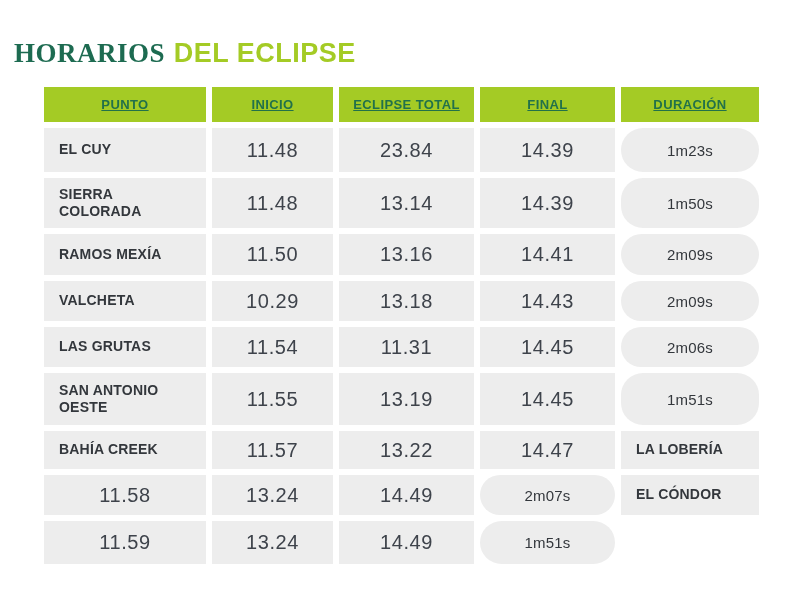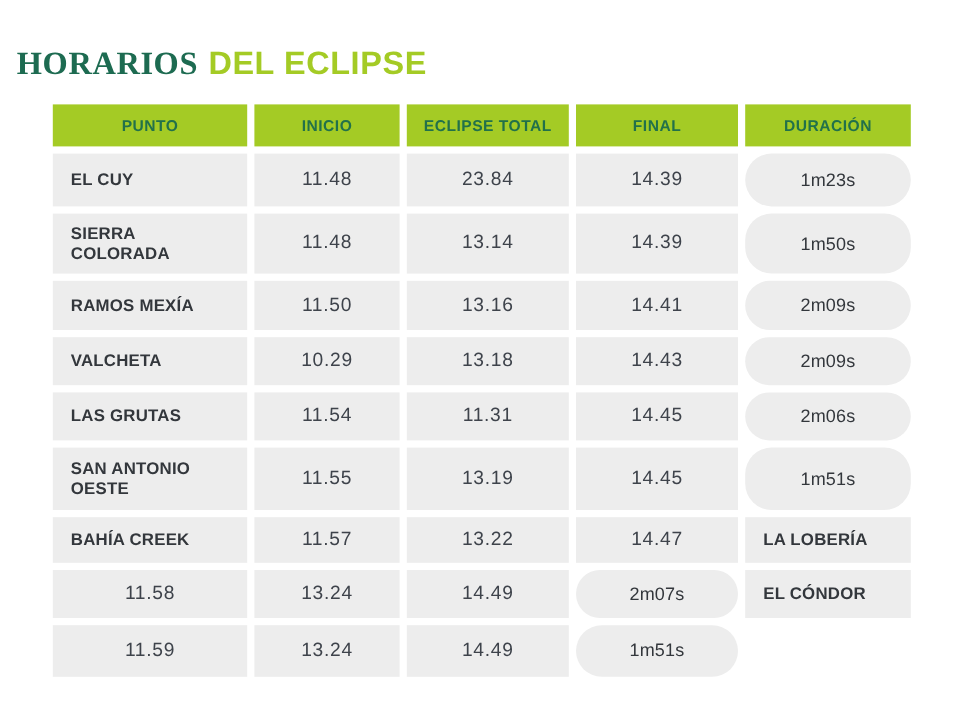--- a/index.html
+++ b/index.html
@@ -34,33 +34,34 @@
     align-items: center;
     justify-content: center;
     overflow: hidden;
   }
   .cell.head {
     background: var(--lime, #A4CB25);
     color: var(--dark-green-header, #22714A);
     font-weight: bold;
     font-size: 13px;
     letter-spacing: 0.4px;
+    text-decoration: underline;
   }
   .cell.punto {
     justify-content: flex-start;
     padding-left: 15px;
     font-weight: bold;
     font-size: 14px;
     color: var(--text-dark, #33373C);
     line-height: 1.22;
     letter-spacing: 0.2px;
   }
   .cell.punto span { max-width: 116px; }
   .cell.time {
-    font-size: 16px;
+    font-size: 20px;
     font-weight: 400;
     color: #3E434B;
     letter-spacing: 0.6px;
   }
   .cell.dur {
     font-weight: normal;
     font-size: 15px;
     color: var(--text-dark, #33373C);
     letter-spacing: 0.2px;
     border-radius: 22px;

